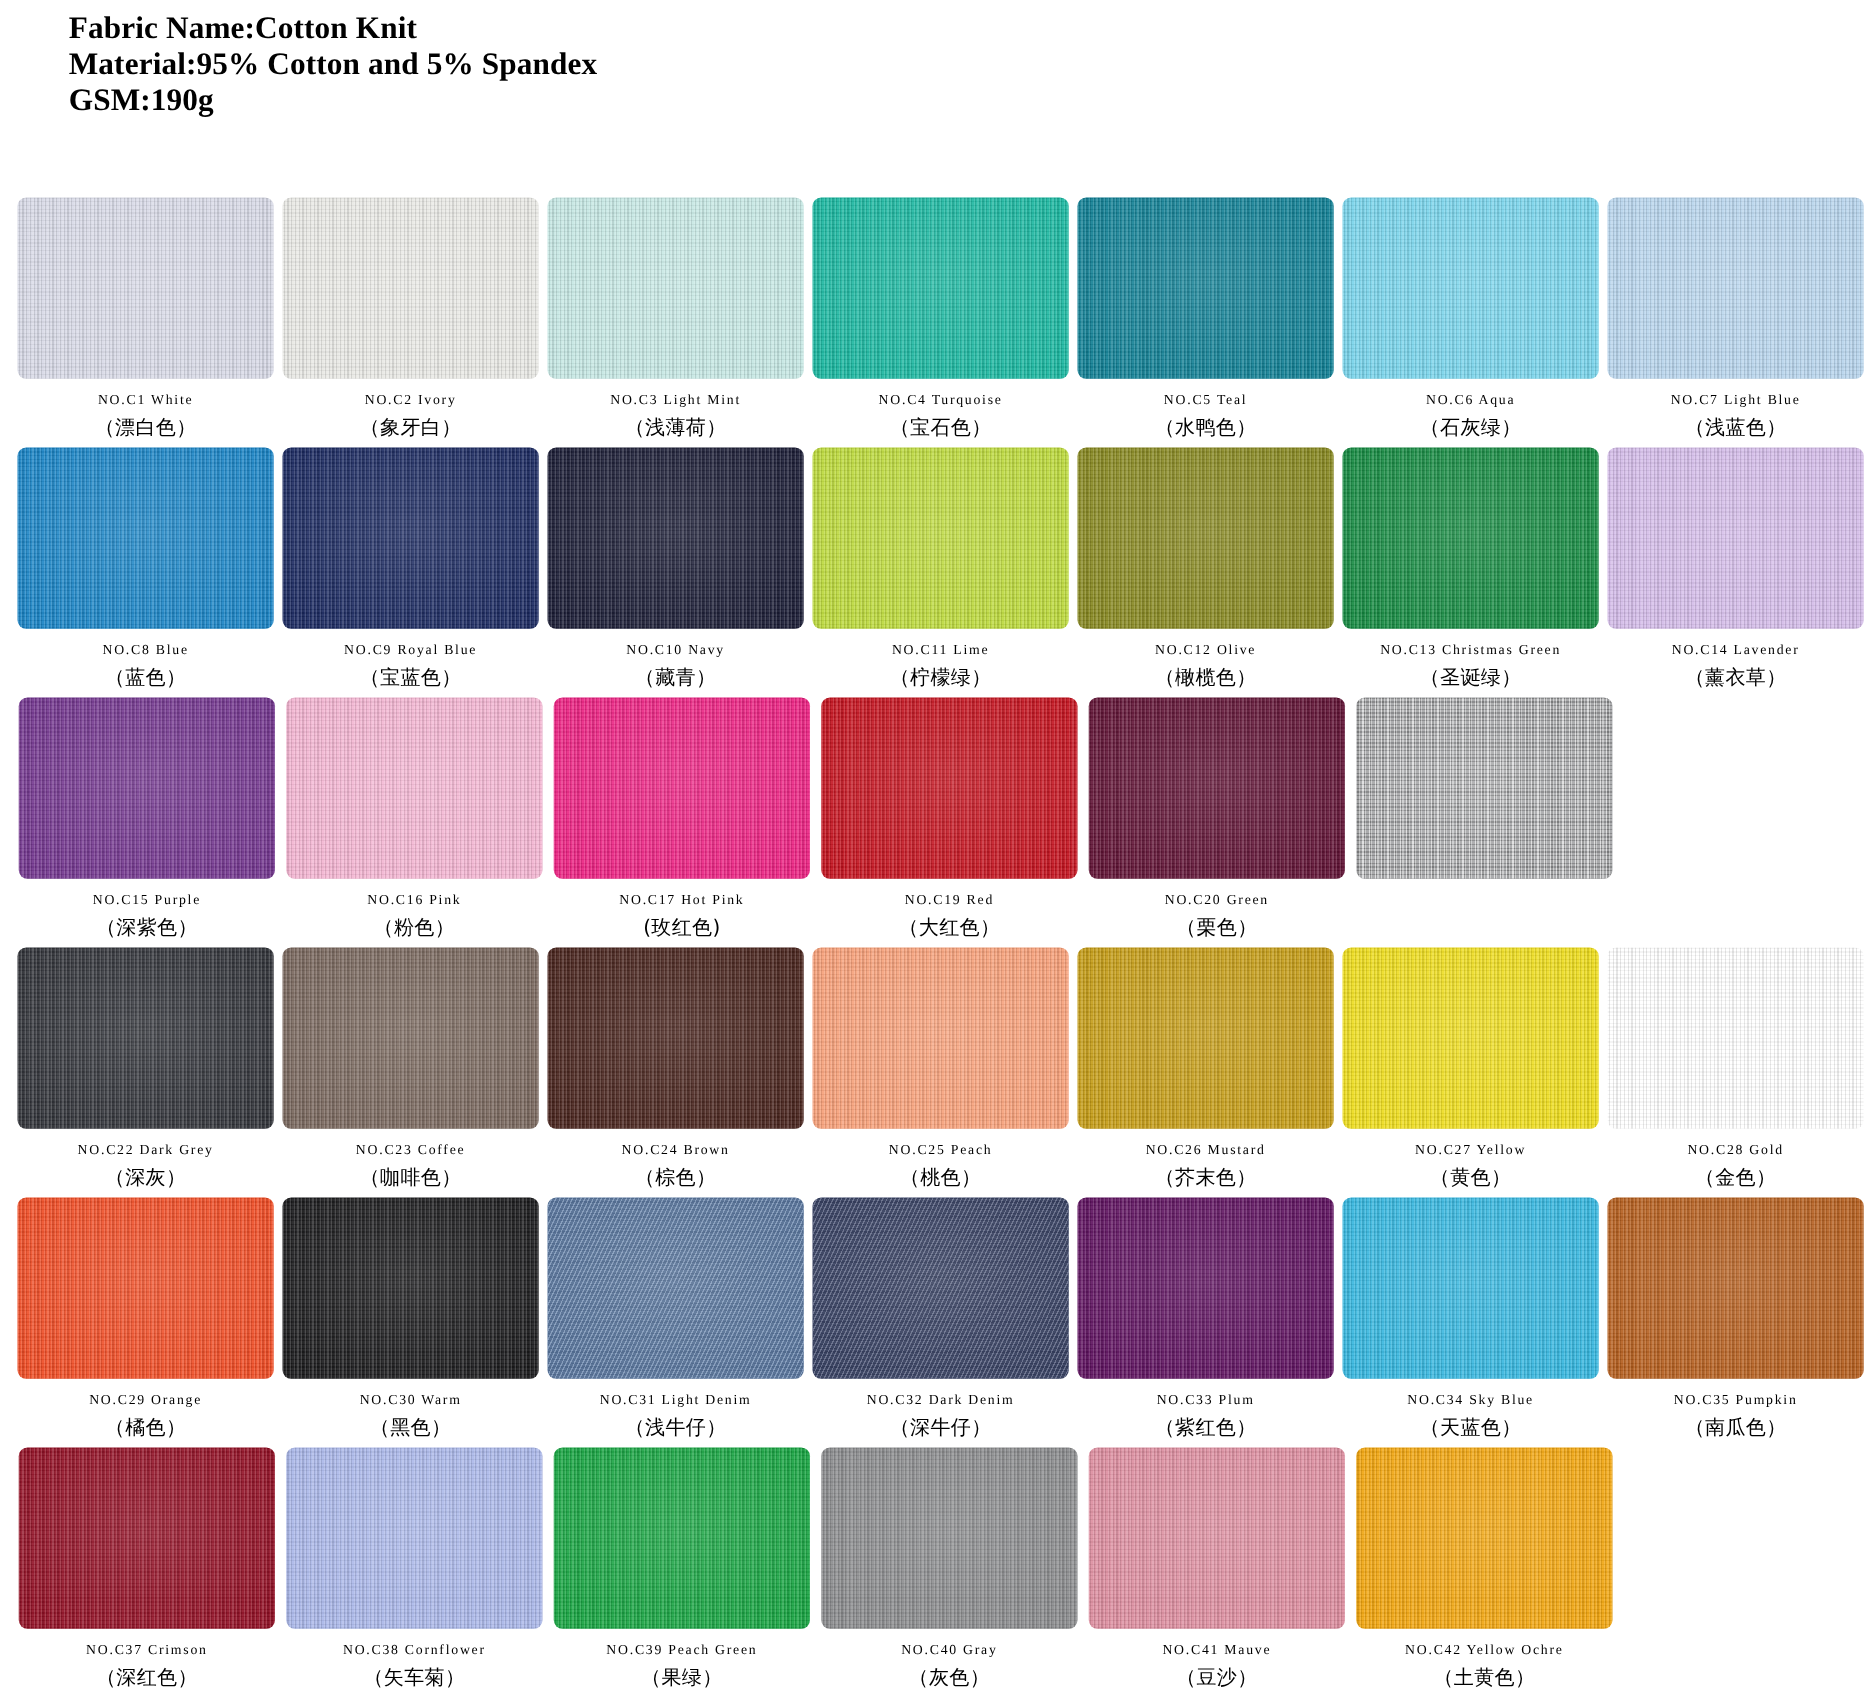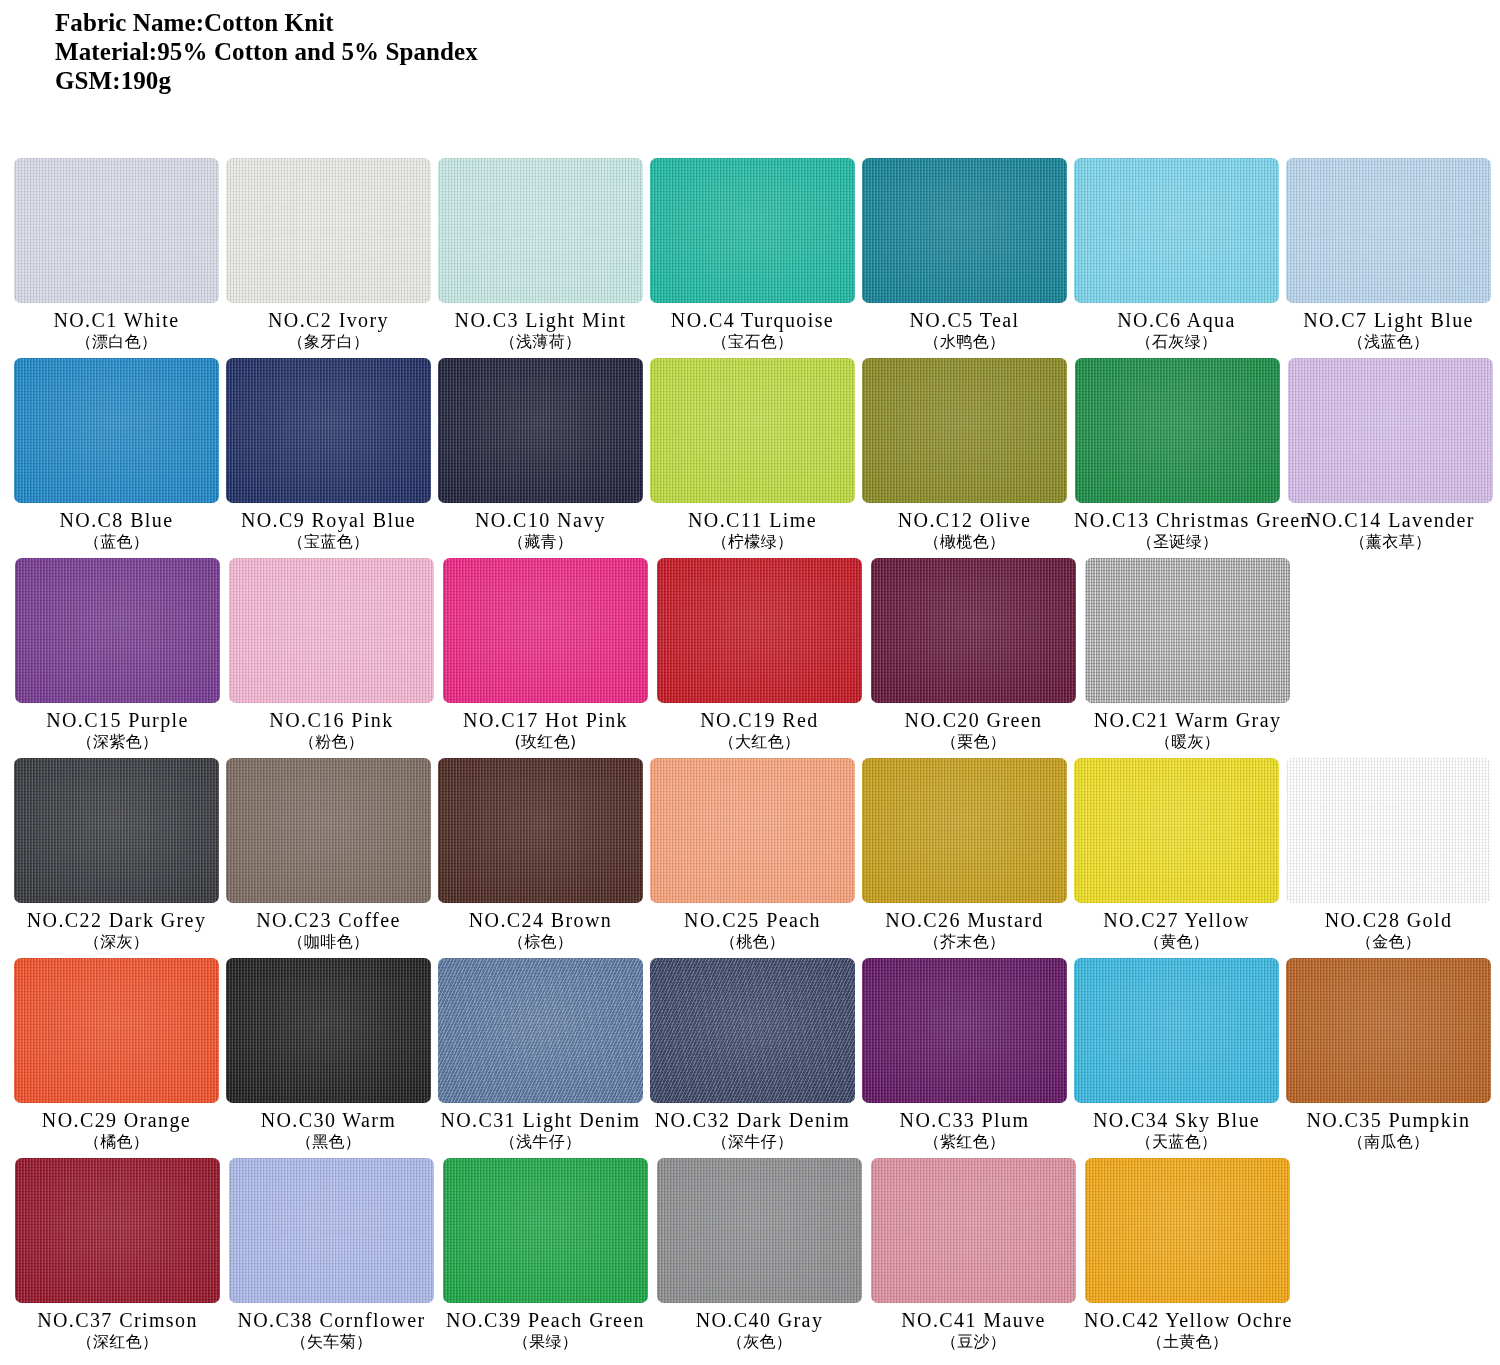--- a/index.html
+++ b/index.html
@@ -153,21 +153,21 @@
   }
 
   
   .caption {
     width: 100%;
     text-align: center;
     margin-top: 7px;
   }
   .cap-en {
     font-family: "Liberation Serif", serif;
-    font-size: 20px;
+    font-size: 11px;
     line-height: 21px;
     letter-spacing: 1.4px;
     white-space: nowrap;
     color: #000;
   }
   .cap-cn {
     font-family: "DejaVu Sans", sans-serif;
     font-size: 16px;
     line-height: 21px;
     letter-spacing: 0.3px;
@@ -320,24 +320,20 @@
         </div>
         <div class="cell">
           <div class="swatch" style="background: rgb(94, 16, 50);"></div>
           <div class="caption">
             <div class="cap-en">NO.C20  Green</div>
             <div class="cap-cn">（栗色）</div>
           </div>
         </div>
         <div class="cell">
           <div class="swatch heather" style="background: rgb(168, 169, 171);"></div>
-          <div class="caption">
-            <div class="cap-en">NO.C21  Warm Gray</div>
-            <div class="cap-cn">（暖灰）</div>
-          </div>
         </div>
       </div>
       <div class="row">
         <div class="cell">
           <div class="swatch" style="background: rgb(47, 49, 55);"></div>
           <div class="caption">
             <div class="cap-en">NO.C22  Dark Grey</div>
             <div class="cap-cn">（深灰）</div>
           </div>
         </div>

